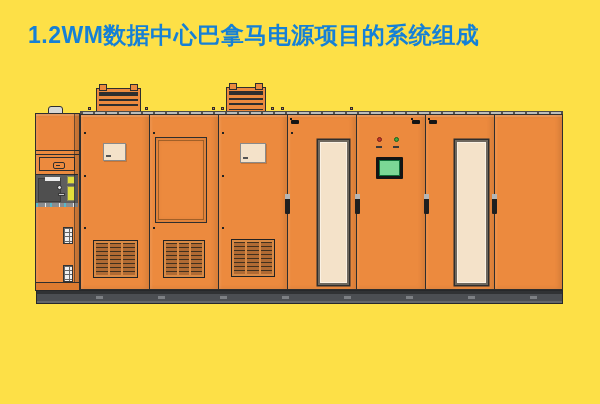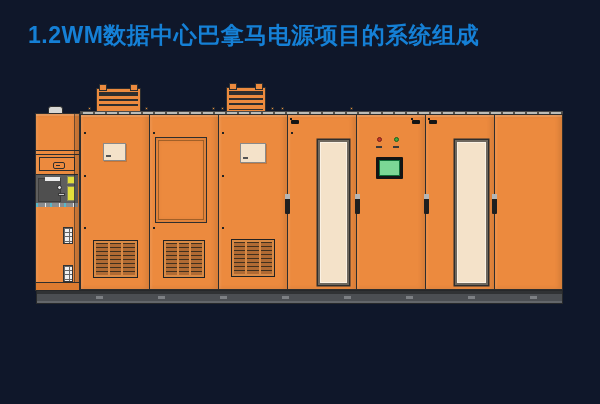--- a/index.html
+++ b/index.html
@@ -3,21 +3,21 @@
 <meta charset="utf-8">
 <style>
   :root{
     --title-blue:#1580D6; --cabinet-orange:#EC8A3E; --cabinet-orange-dark:#DD7B30;
     --outline-dark:#2E2E2E; --panel-cream:#F4E2C9; --switch-panel-gray:#5E5E5E;
     --warning-yellow:#E2DE3B; --plinth-gray:#4B4E52; --screen-green:#7BD795;
     --indicator-red:#C4392B; --indicator-green:#3FA83C; --grille-brown:#B06A33;
     --rim-gray:#BDBDB8;
   }
   html,body{margin:0;padding:0;background:#fff;}
-  #stage{position:relative;width:600px;height:404px;background:#0f172a;overflow:hidden;
+  #stage{position:relative;width:600px;height:404px;background:#fde047;overflow:hidden;
          font-family:"Liberation Sans",sans-serif;}
   .abs{position:absolute;box-sizing:border-box;}
   #title{left:28px;top:20px;width:560px;font-size:23px;font-weight:bold;
          color:var(--title-blue);letter-spacing:.5px;white-space:nowrap;}
   
   .cab{top:114px;height:176px;background:var(--cabinet-orange);
        border:1.5px solid var(--outline-dark);
        box-shadow:inset 0 2px 0 rgba(255,255,255,.14), inset -3px 0 5px rgba(0,0,0,.10), inset 2px 0 2px rgba(255,255,255,.08);}
   #cab-aux{left:35px;top:113px;width:45px;height:178px;}
   #cab-a{left:80px;width:70px;} #cab-b{left:149px;width:70px;}

